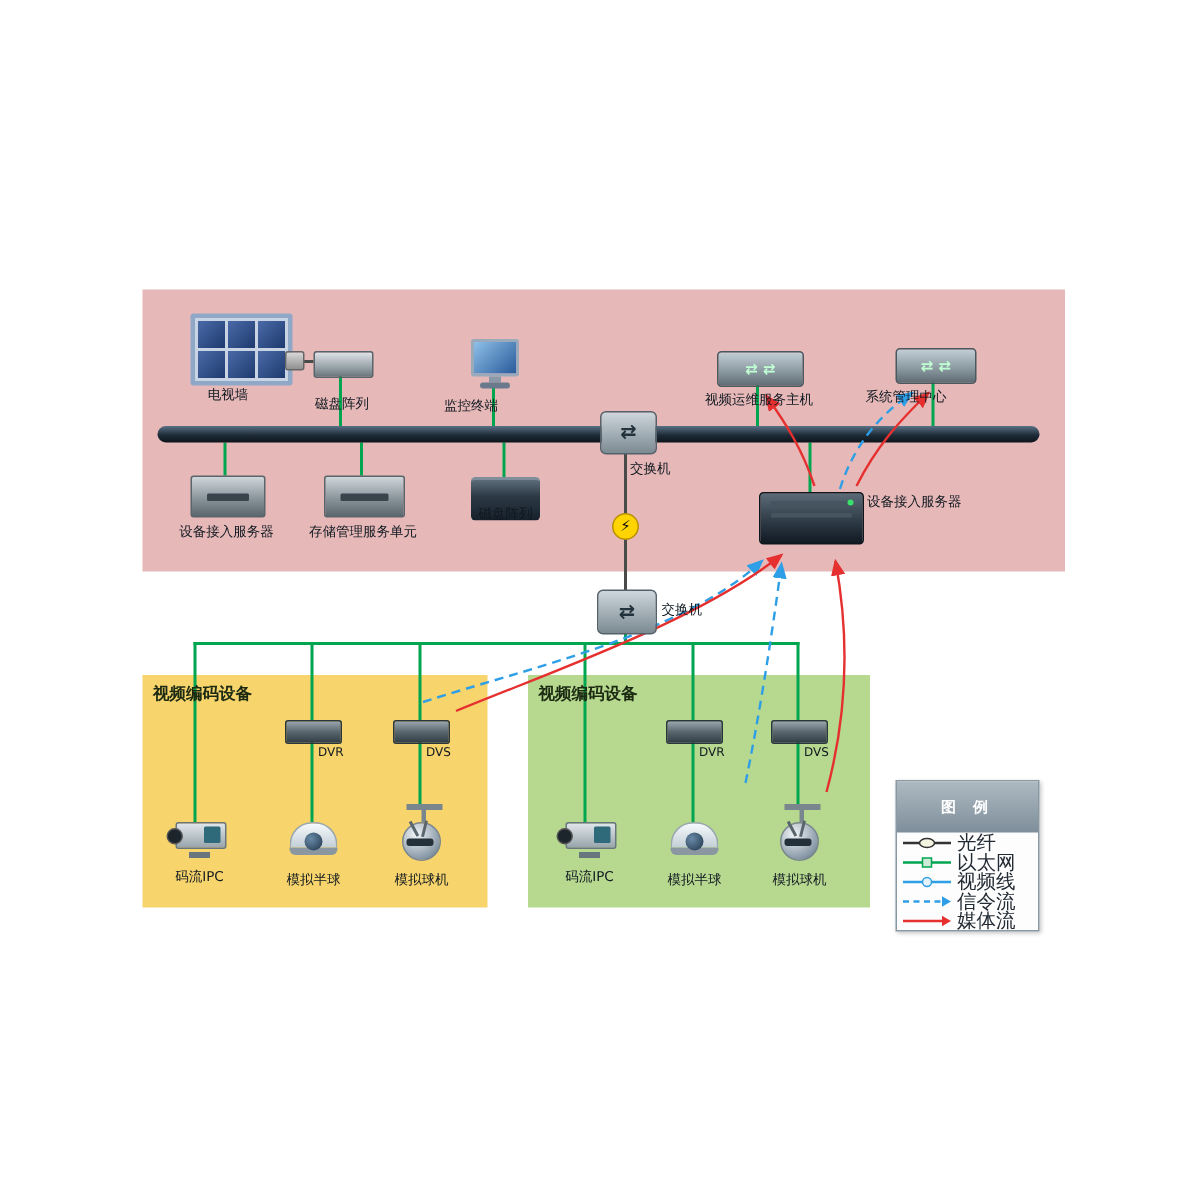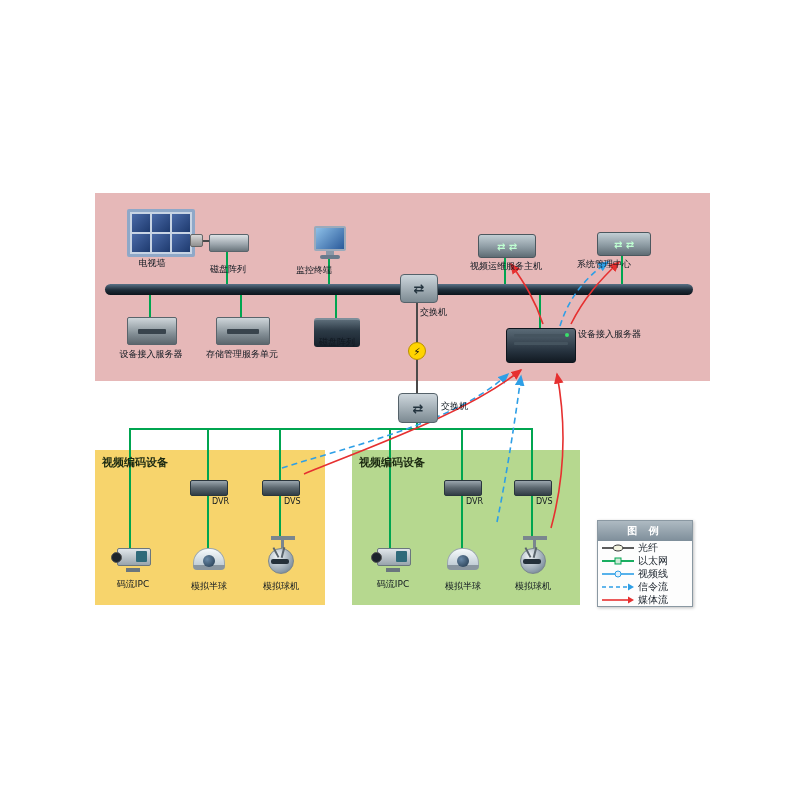--- a/index.html
+++ b/index.html
@@ -71,24 +71,24 @@
   .ptz-arm{position:absolute;right:13px;top:6px;width:3px;height:8px;background:#7a868e;}
   .ptz-ant1,.ptz-ant2{position:absolute;width:2px;height:11px;background:#5a646c;top:-2px;}
   .ptz-ant1{left:6px;transform:rotate(-28deg);}
   .ptz-ant2{left:13px;transform:rotate(14deg);}
   .ptz-ball{position:absolute;left:5px;top:14px;width:24px;height:24px;border-radius:50%;border:1px solid #7a868e;
             background:radial-gradient(circle at 35% 30%,#f2f6f8,#8a9aa8 70%,#5a6a78);}
   .ptz-band{position:absolute;left:8px;top:25px;width:18px;height:5px;background:#24303a;border-radius:2px;}
   
   .legend{position:absolute;left:597px;top:520px;width:94px;background:#fdfdfd;border:1px solid #8a98a2;
           box-shadow:1px 1px 3px rgba(0,0,0,.25);}
-  .legend-h{height:20px;background:linear-gradient(180deg,#aebac2,#7e8e9a);color:#fff;font-size:10px;font-weight:bold;
+  .legend-h{height:34px;background:linear-gradient(180deg,#aebac2,#7e8e9a);color:#fff;font-size:10px;font-weight:bold;
             display:flex;align-items:center;justify-content:center;letter-spacing:4px;}
   .lg-row{display:flex;align-items:center;gap:4px;height:13px;padding:0 4px;}
-  .lg-row span{font-size:10px;color:#222a33;}
+  .lg-row span{font-size:13px;color:#222a33;}
   .arrows{position:absolute;left:0;top:0;width:800px;height:800px;pointer-events:none;}
 </style>
 </head>
 <body>
 
 <div class="canvas">
 
   <div class="panel platform"></div>
   <div class="panel zoneL"></div>
   <div class="panel zoneR"></div>

